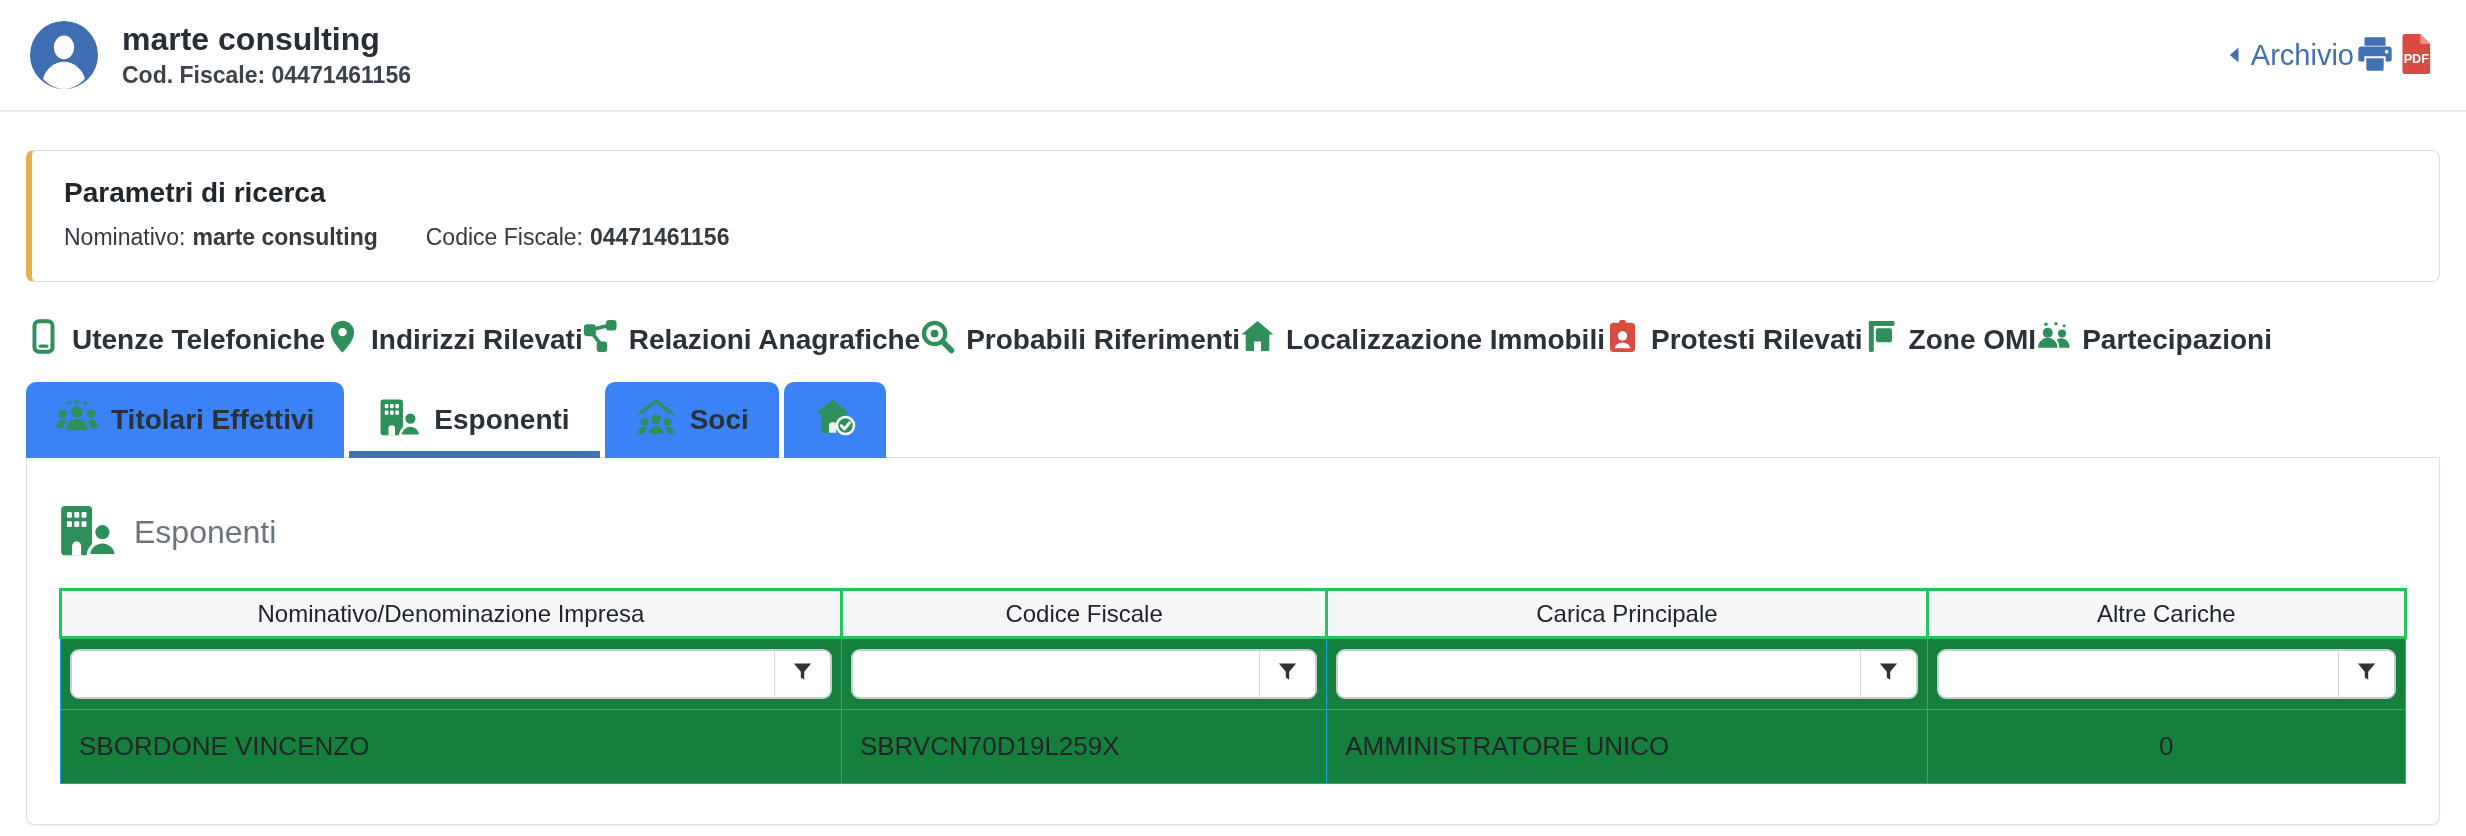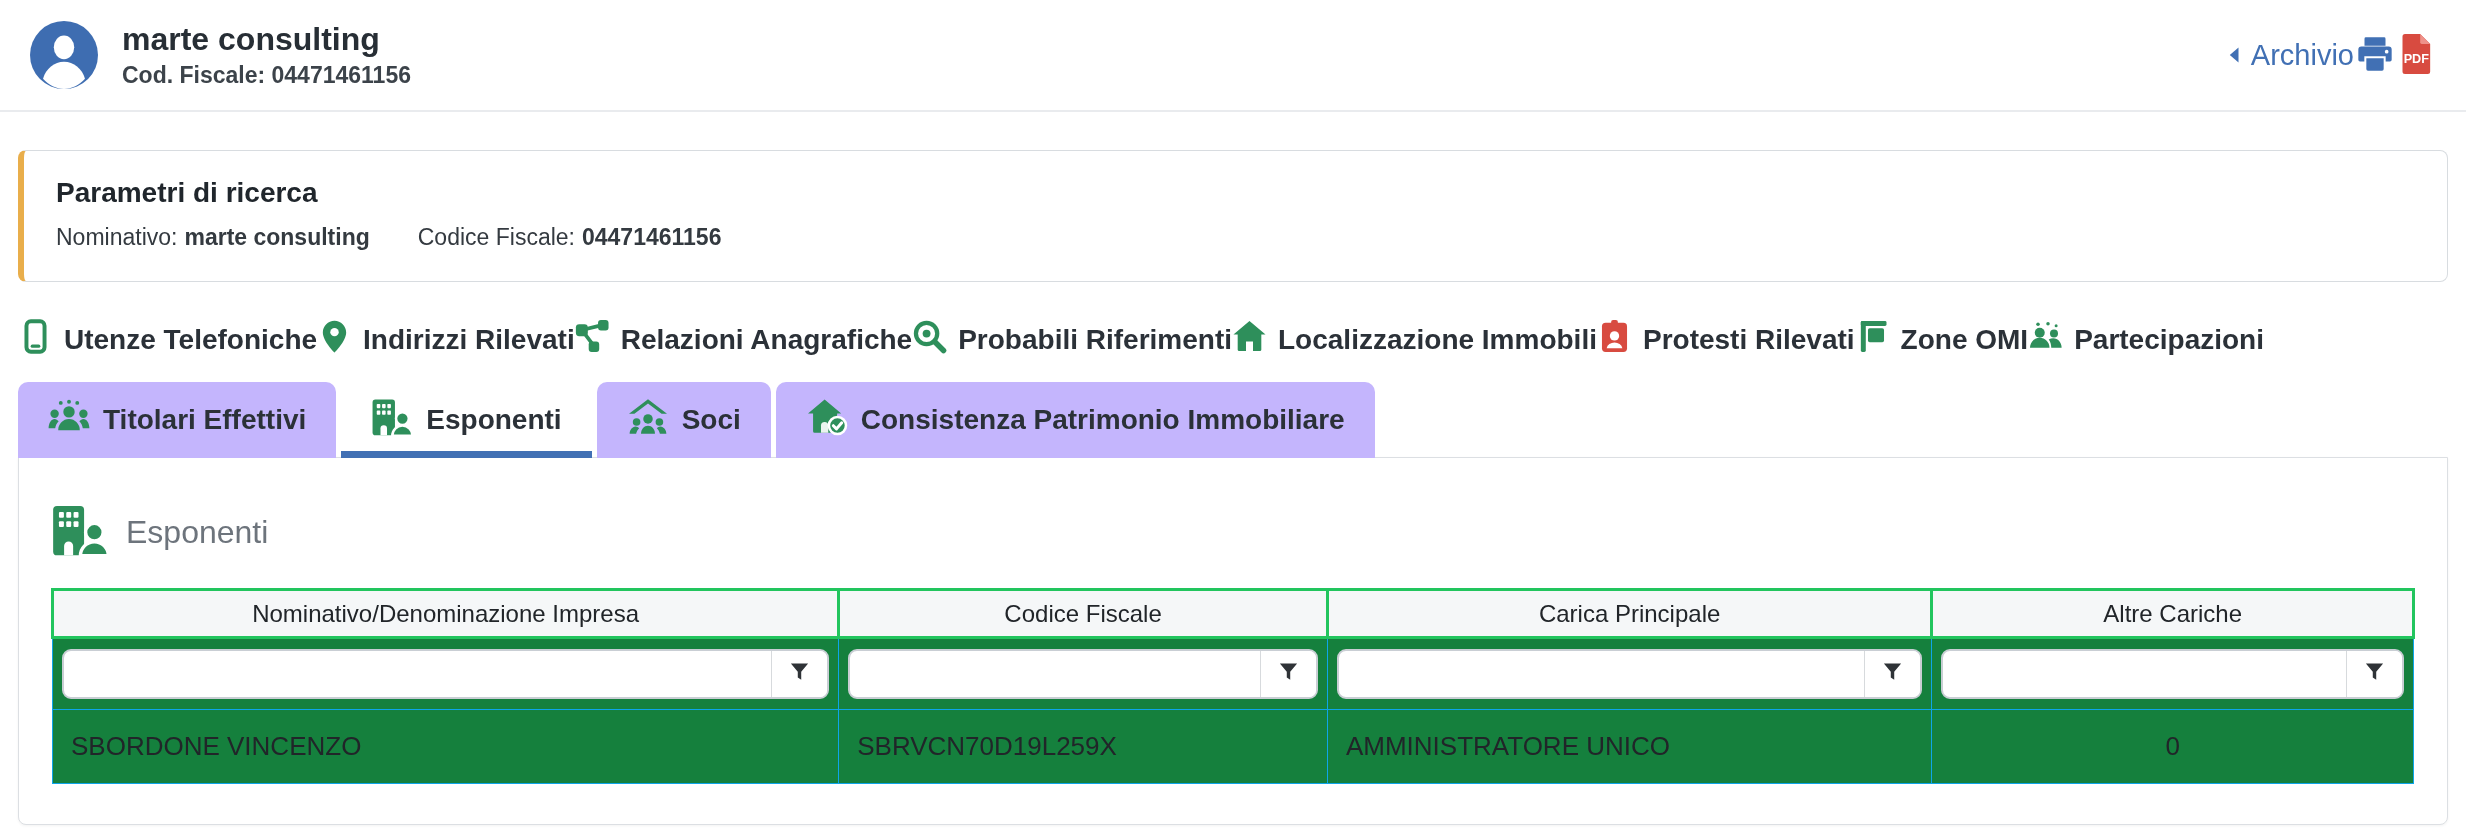--- a/index.html
+++ b/index.html
@@ -16,42 +16,42 @@
   .title-block { margin-left:24px; }
   .company-name { font-size:32px; font-weight:700; color:#272e35; line-height:1.15; }
   .fiscal { font-size:23px; font-weight:600; color:#3c434a; margin-top:5px; }
   .header-right { margin-left:auto; display:flex; align-items:center; }
   .archivio { display:flex; align-items:center; gap:4px; color:#4170b4; font-size:29px; cursor:pointer; }
   .archivio svg { width:24px; height:24px; }
   .icon-btn { background:none; border:none; cursor:pointer; display:flex; align-items:center; }
   .print-btn svg { width:42px; height:40px; }
   .pdf-btn svg { width:40px; height:44px; }
 
-  .main { padding:0 18px; }
+  .main { padding:0 26px; }
 
   
   .params-card { margin-top:38px; background:#fff; border:1px solid #d8dce0;
     border-left:6px solid #e9ae4b; border-radius:8px; padding:26px 32px 30px; }
   .params-title { font-size:28px; font-weight:700; color:#20262c; }
   .params-line { display:flex; gap:48px; margin-top:15px; font-size:23px; color:#343a40; }
   .param { white-space:nowrap; }
   .param-value { font-weight:700; margin-left:7px; }
 
   
   .nav1 { display:flex; justify-content:flex-start; align-items:center; margin-top:26px; height:64px; }
   .nav1-item { display:flex; align-items:center; gap:11px; font-size:28px; font-weight:600;
     color:#2b3138; cursor:pointer; white-space:nowrap; }
   .nav1-item svg { width:35px; height:35px; flex:none; }
   .ic-green { color:#2e8f5b; }
   .ic-red { color:#d84b40; }
 
   
   .nav2 { display:flex; gap:5px; margin-top:10px; position:relative; z-index:2; margin-bottom:-1px; }
   .tab { display:flex; align-items:center; gap:13px; height:76px; padding:0 30px;
-    background:#c4b5fd; border-radius:10px 10px 0 0; font-size:28px; font-weight:600;
+    background:#3b82f6; border-radius:10px 10px 0 0; font-size:28px; font-weight:600;
     color:#2b3138; cursor:pointer; position:relative; white-space:nowrap; }
   .tab svg { width:42px; height:38px; flex:none; }
   .tab.active { background:#fff; }
   .tab.active::after { content:""; position:absolute; left:0; right:0; bottom:0; height:7px; background:#4170b4; }
 
   
   .panel { background:#fff; border:1px solid #dcdfe3; border-radius:0 0 8px 8px;
     padding-bottom:40px; box-shadow:0 1px 3px rgba(0,0,0,.05); }
   .section-head { display:flex; align-items:center; gap:17px; padding:46px 32px 28px; }
   .section-head svg { width:58px; height:52px; }
@@ -269,21 +269,20 @@
     </div>
     <div class="tab">
       <span class="ic-green">
         <svg viewBox="0 0 26 24">
             <path d="M11.5 1 22 9.8h-2.6V21a1 1 0 0 1-1 1H5.2a1 1 0 0 1-1-1V9.8H1z" fill="currentColor"></path>
             <path d="M9.2 22v-4.6a2.3 2.3 0 0 1 4.6 0V22z" fill="#fff" opacity=".9"></path>
             <circle cx="19.6" cy="17.4" r="5.4" fill="currentColor" stroke="#fff" stroke-width="1.6"></circle>
             <path d="m17 17.5 2 2 3.3-3.8" stroke="#fff" stroke-width="1.9" fill="none" stroke-linecap="round" stroke-linejoin="round"></path>
           </svg>
       </span>
-      <span>Consistenza Patrimonio Immobiliare</span>
     </div>
   </nav>
 
   <section class="panel">
     <div class="section-head">
       <span class="ic-green">
         <svg viewBox="0 0 27 24">
             <rect x="1" y="0.8" width="14.4" height="23" rx="1.8" fill="currentColor"></rect>
             <g fill="#fff">
               <rect x="3.7" y="3.6" width="2.3" height="2.7" rx=".5"></rect>

